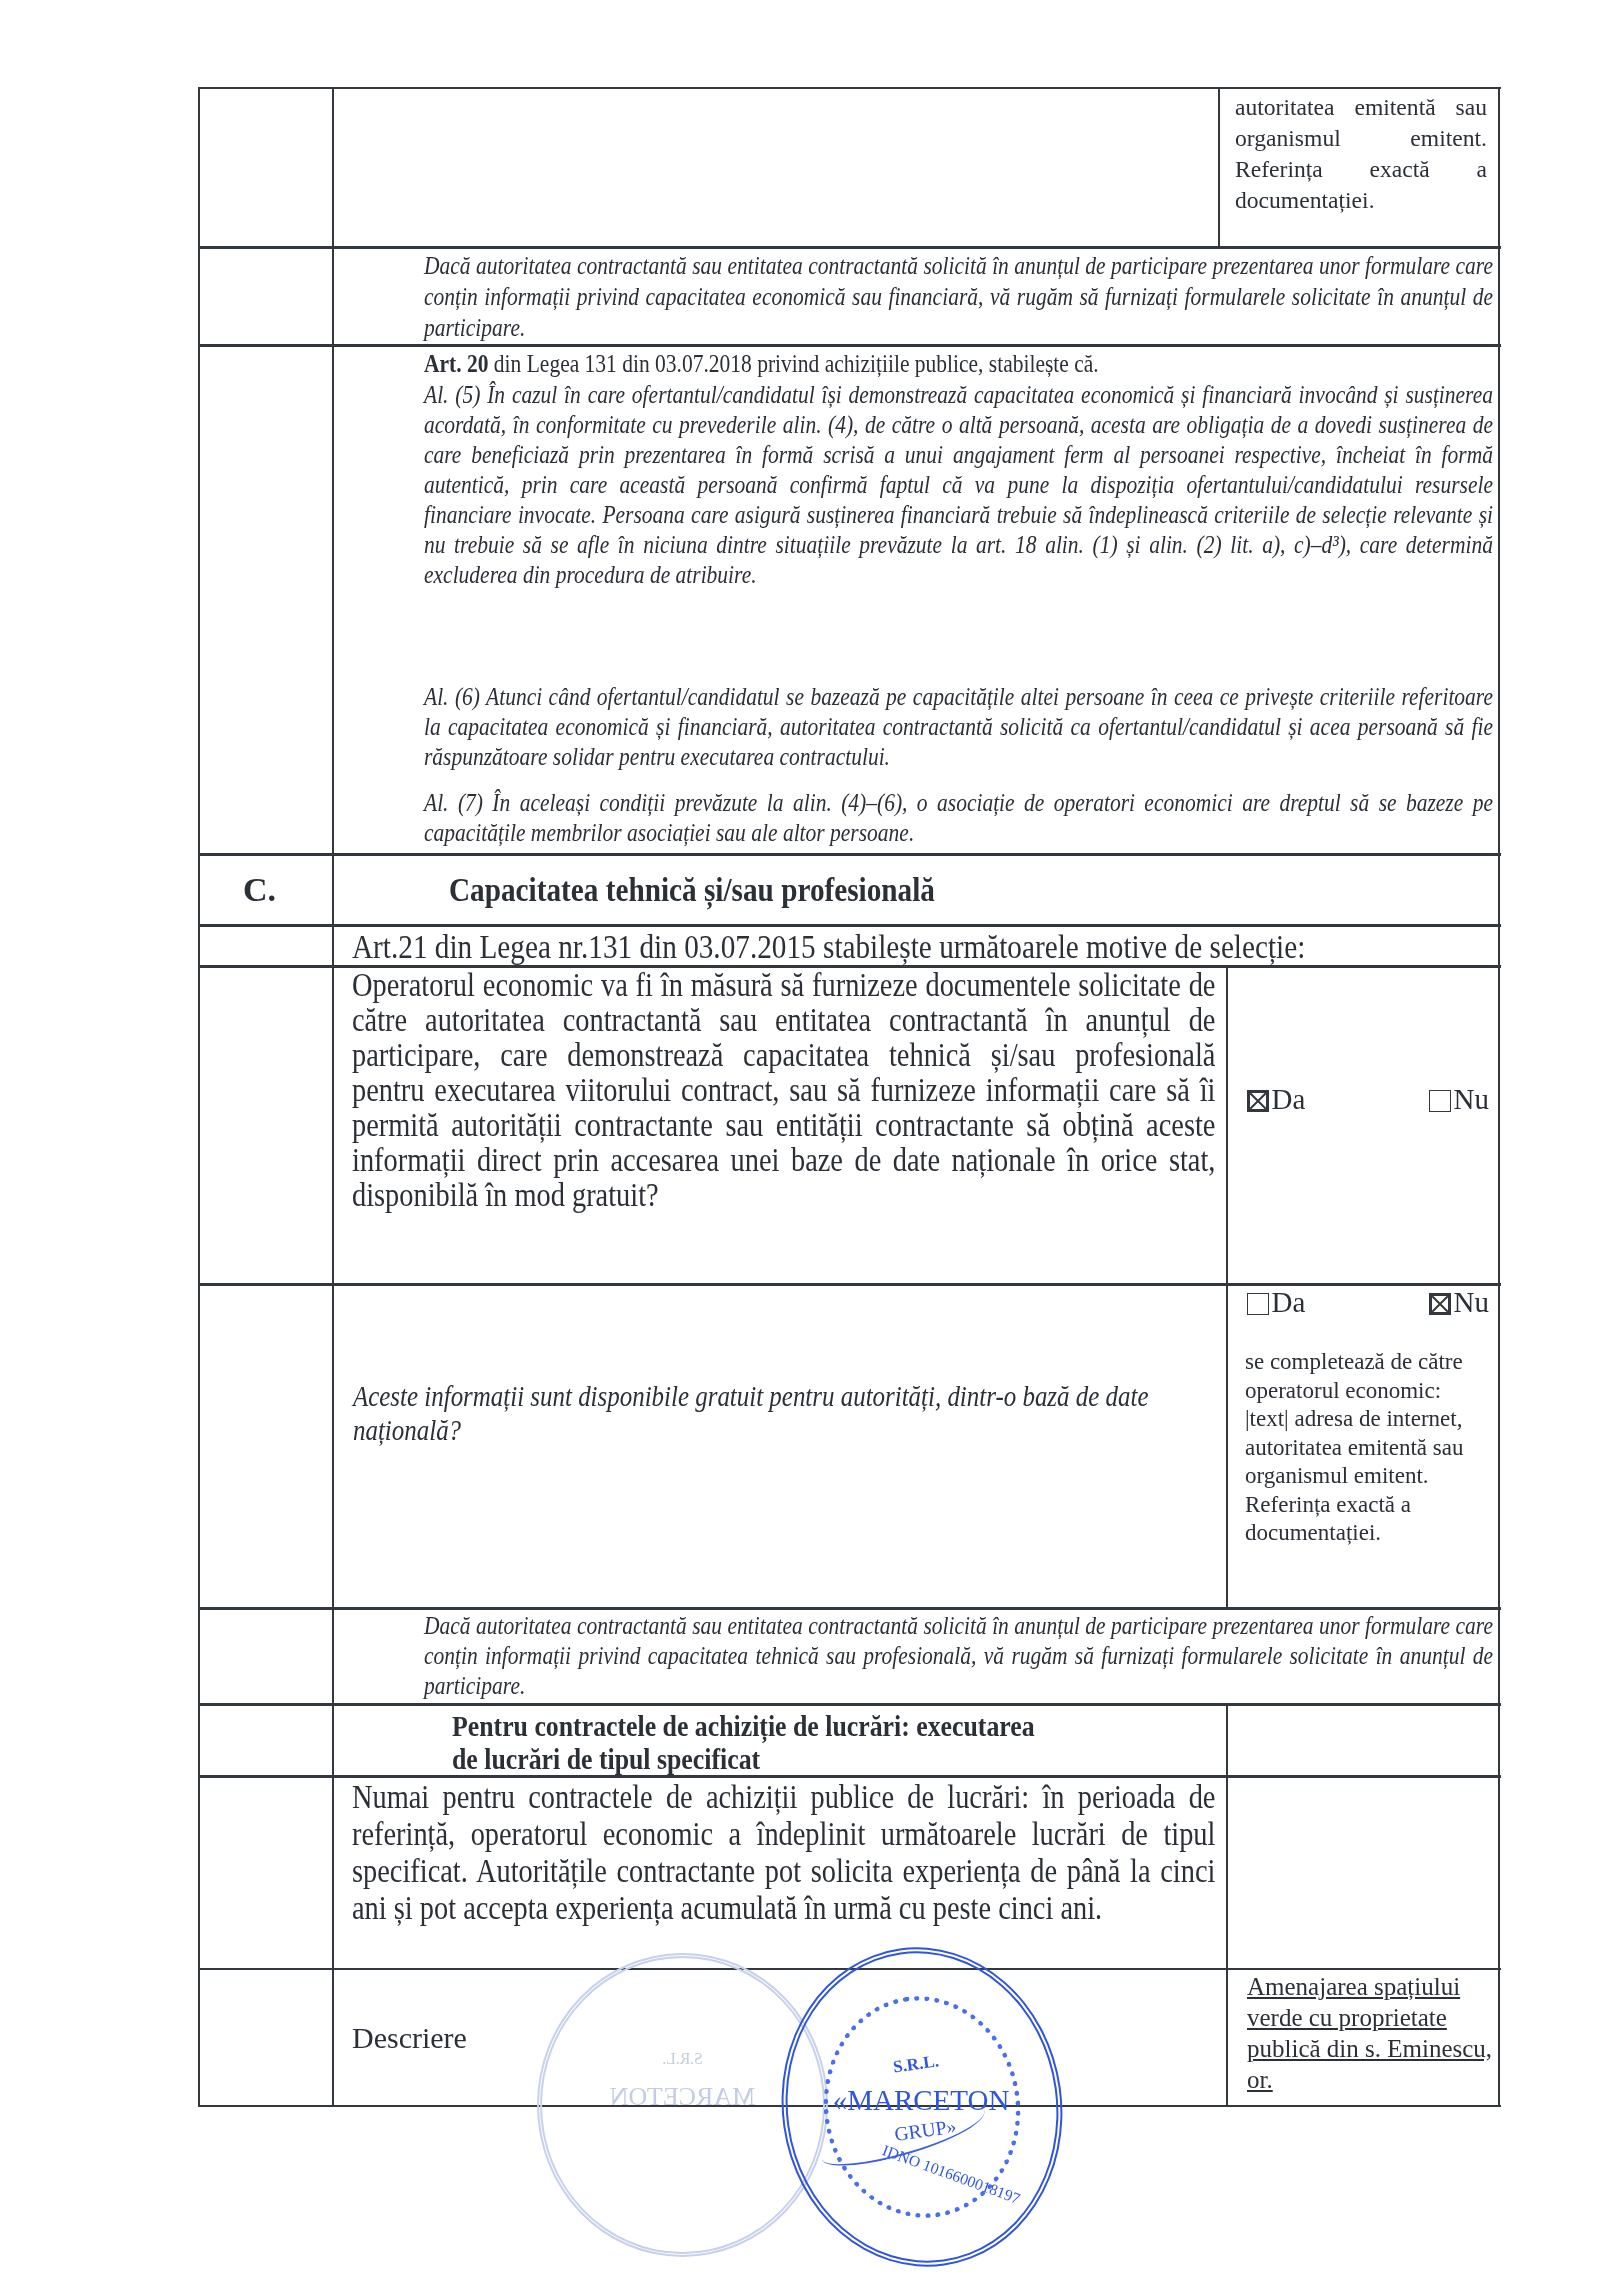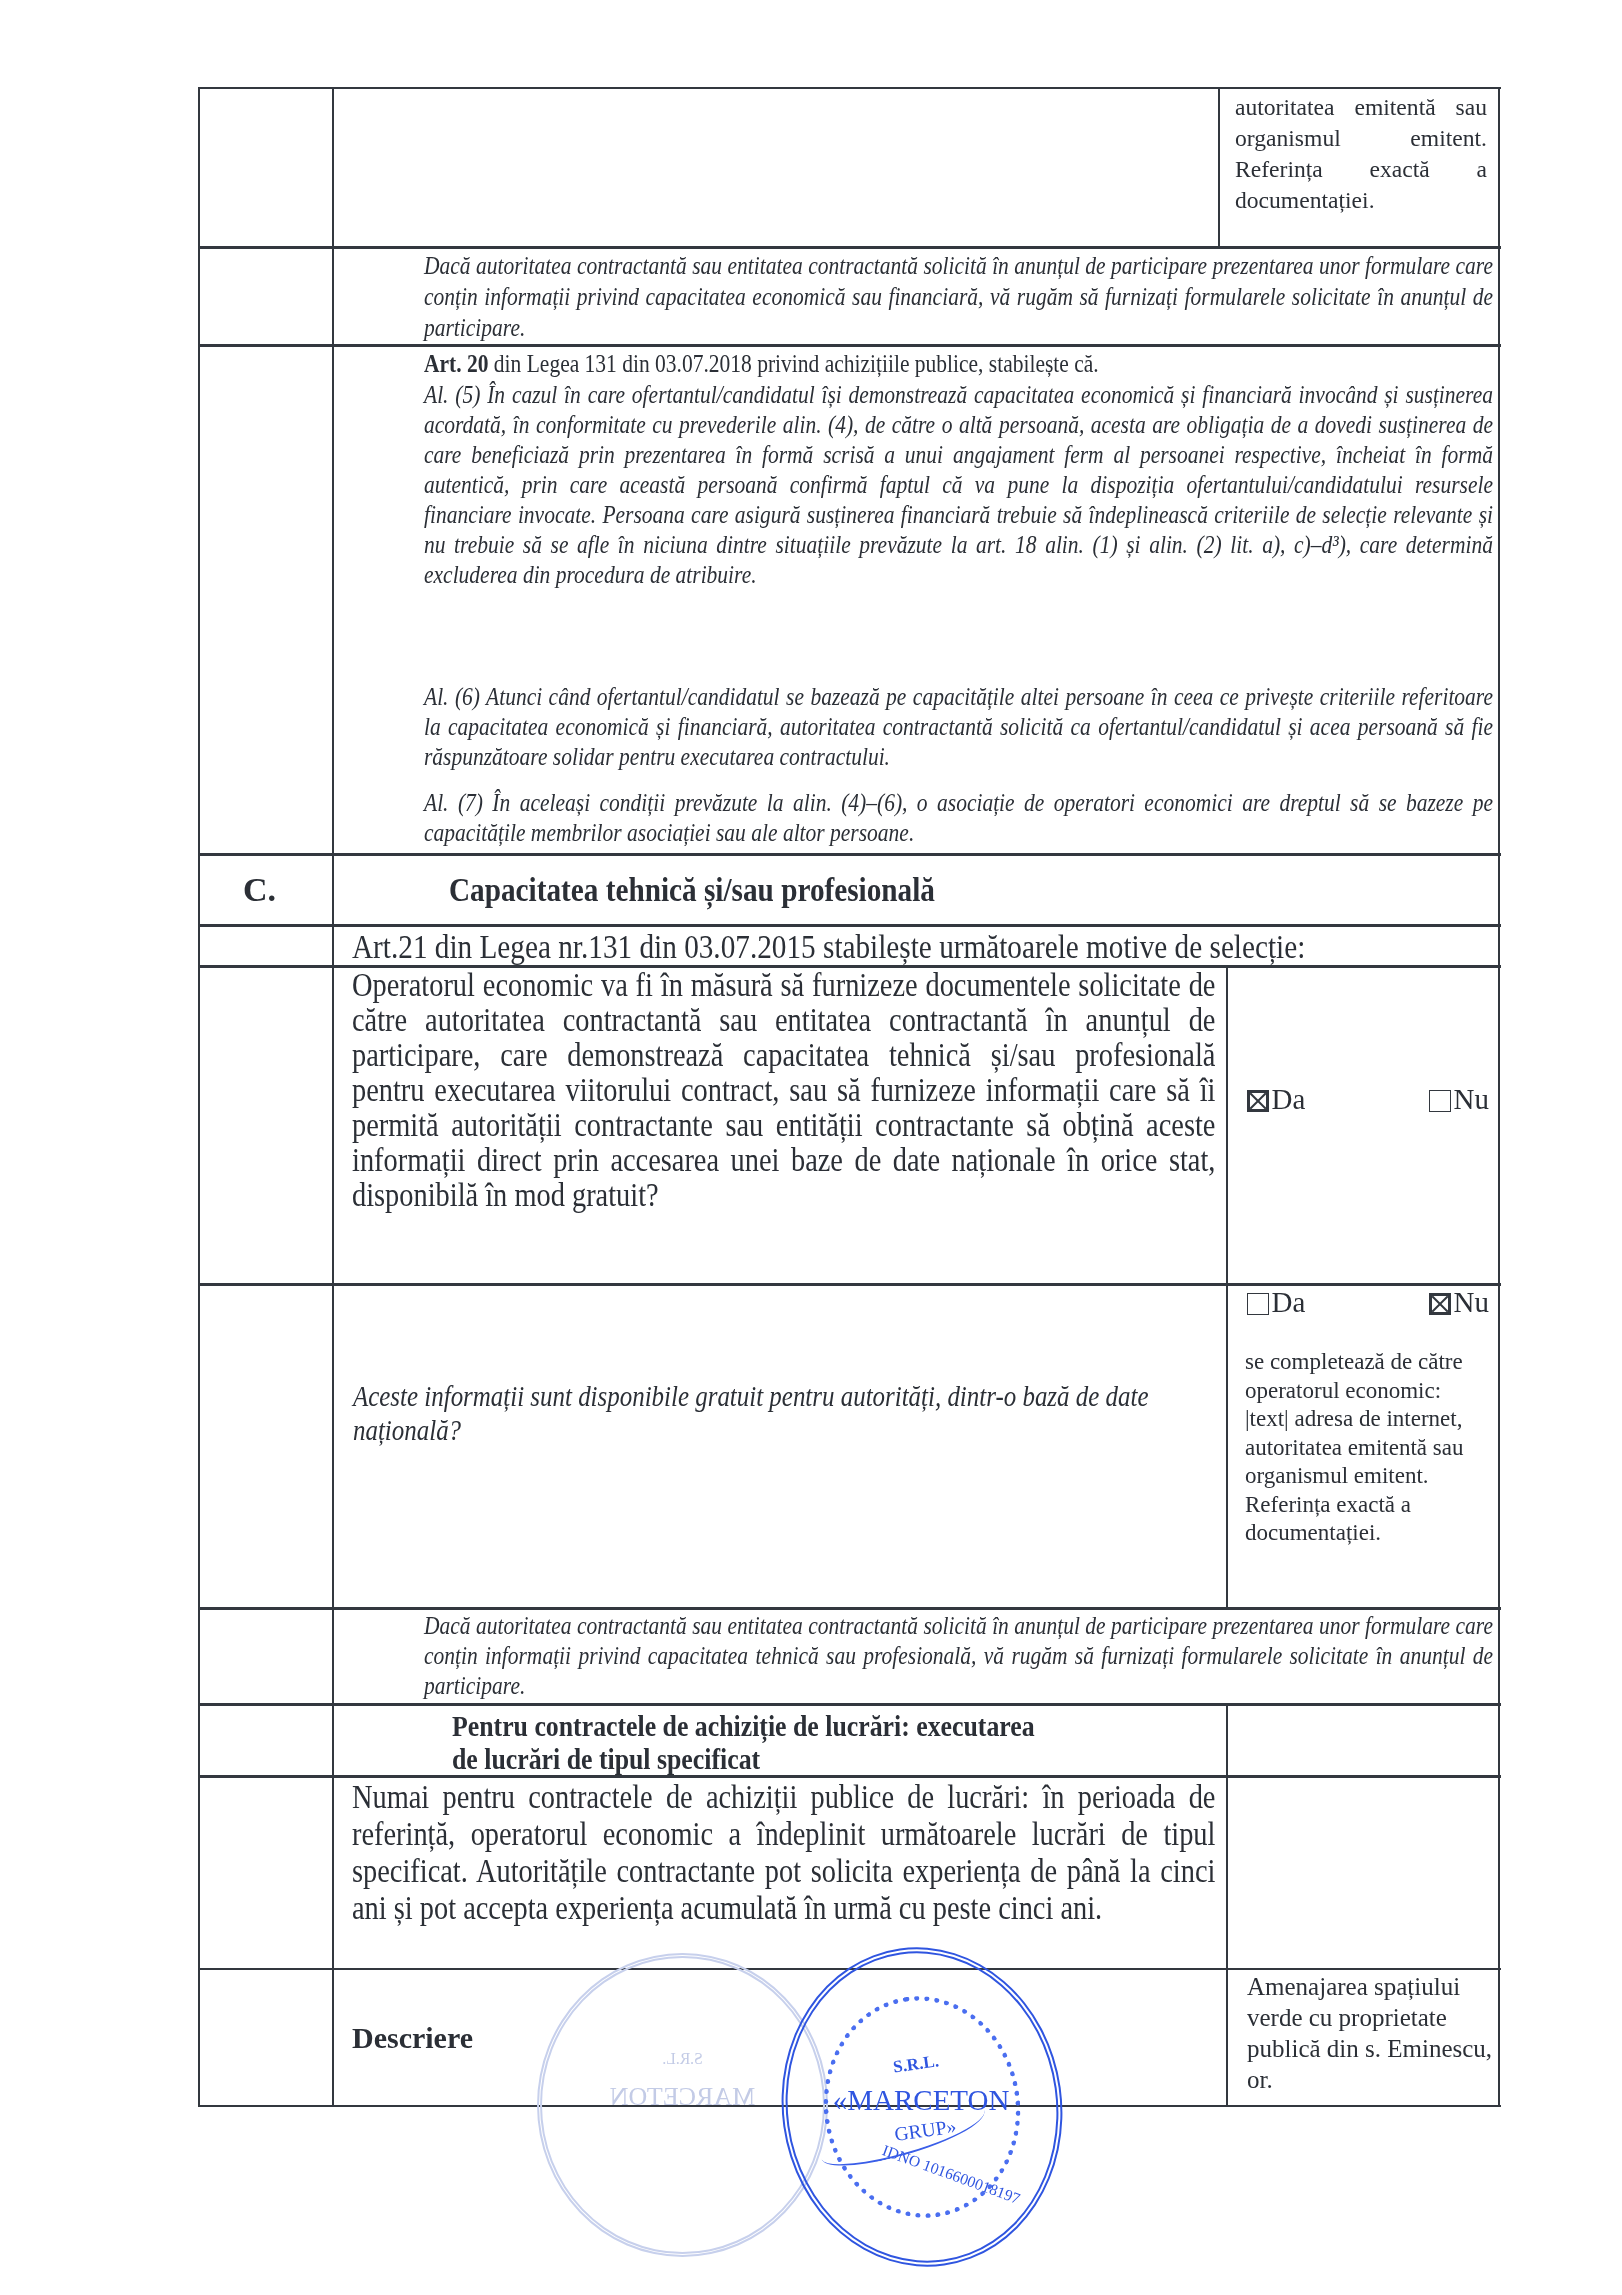--- a/index.html
+++ b/index.html
@@ -102,22 +102,22 @@
 
   <div class="txt it just small cond" style="left:424px; top:1611px; width:1243px; font-size:25px; line-height:30px;">Dacă autoritatea contractantă sau entitatea contractantă solicită în anunțul de participare prezentarea unor formulare care conțin informații privind capacitatea tehnică sau profesională, vă rugăm să furnizați formularele solicitate în anunțul de participare.</div>
 
   <div class="txt bold cond" style="left:452px; top:1709px; font-size:30px; line-height:33px; white-space:nowrap;">
     <div>Pentru contractele de achiziție de lucrări: executarea</div>
     <div>de lucrări de tipul specificat</div>
   </div>
 
   <div class="txt just cond" style="left:352px; top:1779px; width:1004px; font-size:33px; line-height:37px;">Numai pentru contractele de achiziții publice de lucrări: în perioada de referință, operatorul economic a îndeplinit următoarele lucrări de tipul specificat. Autoritățile contractante pot solicita experiența de până la cinci ani și pot accepta experiența acumulată în urmă cu peste cinci ani.</div>
 
-  <div class="txt" style="left:352px; top:2019px; font-size:30px; line-height:37px;font-weight:bold;">Descriere</div>
-  <div class="txt" style="left:1247px; top:1971px; width:249px; font-size:25px; line-height:31px;">Amenajarea spațiului verde cu proprietate publică din s. Eminescu, or.</div>
+  <div class="txt" style="left:352px; top:2019px; font-size:30px; line-height:37px;">Descriere</div>
+  <div class="txt" style="left:1247px; top:1971px; width:249px; font-size:25px; line-height:31px;text-decoration:underline;">Amenajarea spațiului verde cu proprietate publică din s. Eminescu, or.</div>
 
   <div class="stamp stamp-faint">
     <div class="fsrl">S.R.L.</div>
     <div class="fname">MARCETON</div>
   </div>
   <div class="stamp stamp-blue">
     <div class="ring"></div>
     <div class="srl">S.R.L.</div>
     <div class="name">«MARCETON</div>
     <div class="grup">GRUP»</div>

